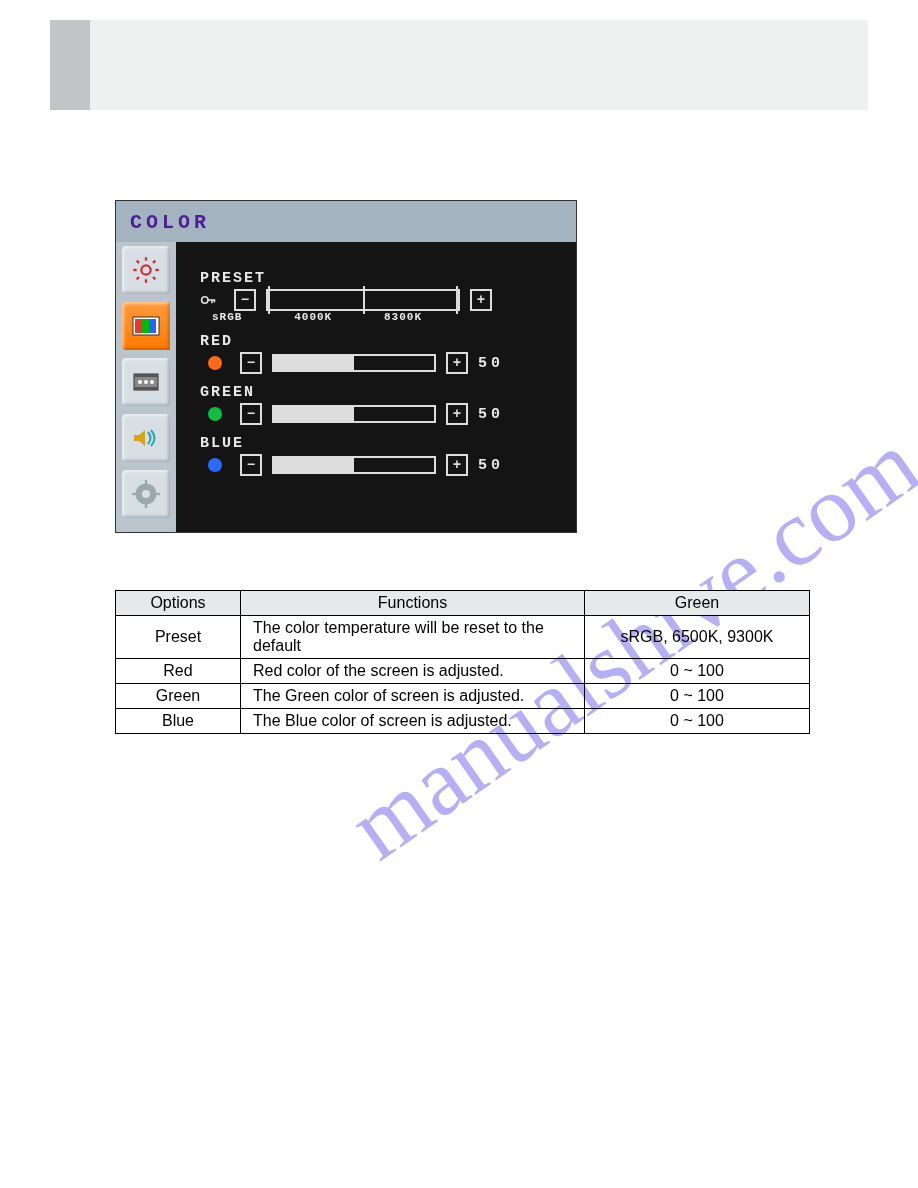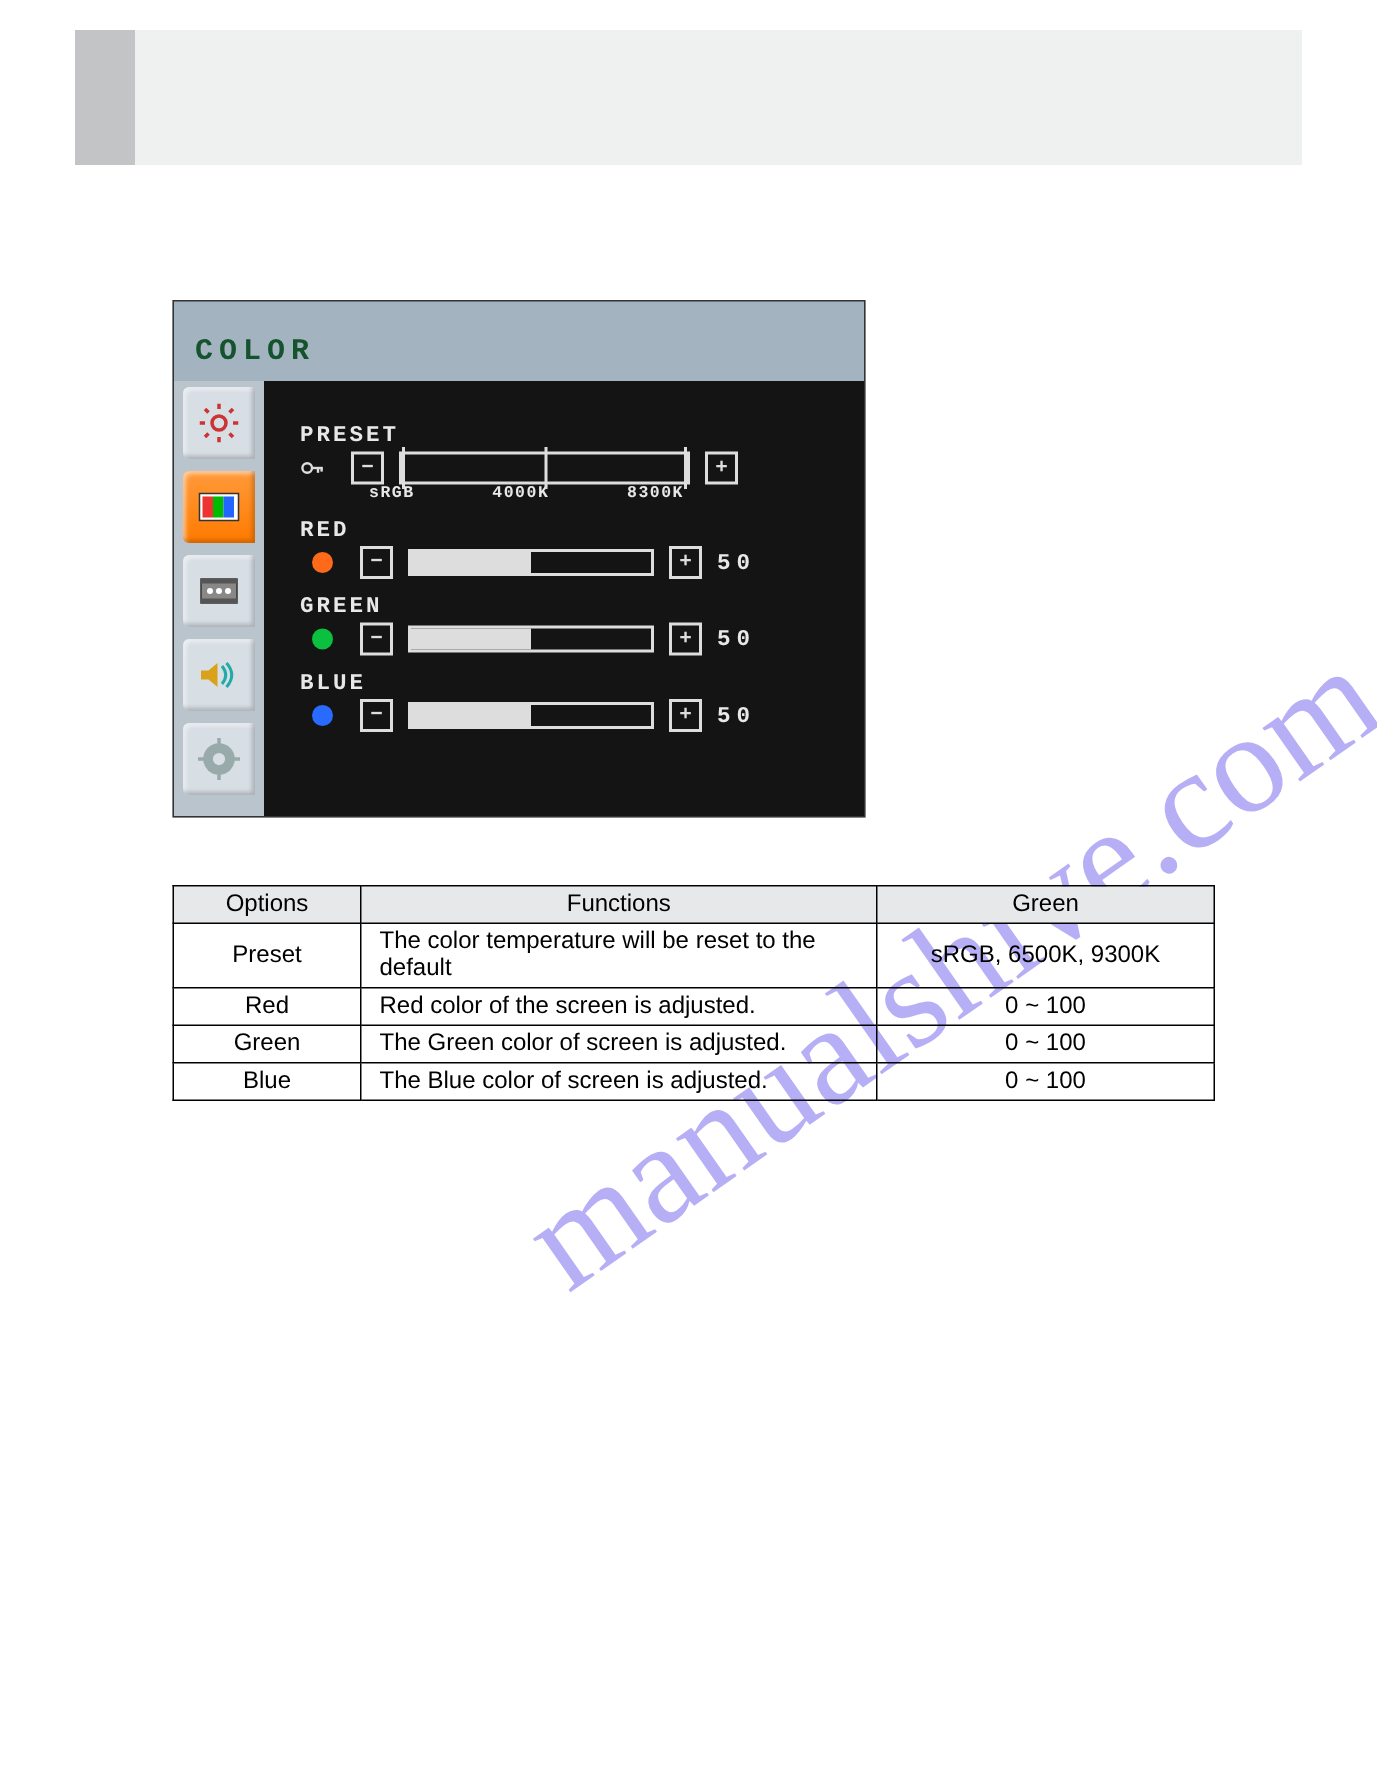--- a/index.html
+++ b/index.html
@@ -33,25 +33,24 @@
     top: 200px;
     left: 115px;
     width: 460px;
     border: 1px solid #333;
     background: #a4b3c0;
   }
   .osd-title {
     padding: 10px 14px 8px;
     font-family: "Courier New", monospace;
     font-weight: bold;
-    color: #14532d;
+    color: #4c1d95;
     font-size: 20px;
     letter-spacing: 4px;
     user-select: none;
-    margin-top: 12px;
   }
   .osd-body {
     display: flex;
   }
   .sidebar {
     width: 60px;
     background: #b9c4cc;
     display: flex;
     flex-direction: column;
     padding-bottom: 10px;
@@ -138,21 +137,21 @@
     position: absolute;
     top: -5px;
     width: 2px;
     height: 28px;
     background: #ddd;
   }
   .preset-labels {
     display: flex;
     justify-content: space-between;
     width: 210px;
-    margin-left: 46px;
+    margin-left: 12px;
     font-size: 11px;
     letter-spacing: 1px;
   }
   .val {
     margin-left: 0;
     letter-spacing: 4px;
   }
   .doc-table {
     position: absolute;
     top: 590px;

